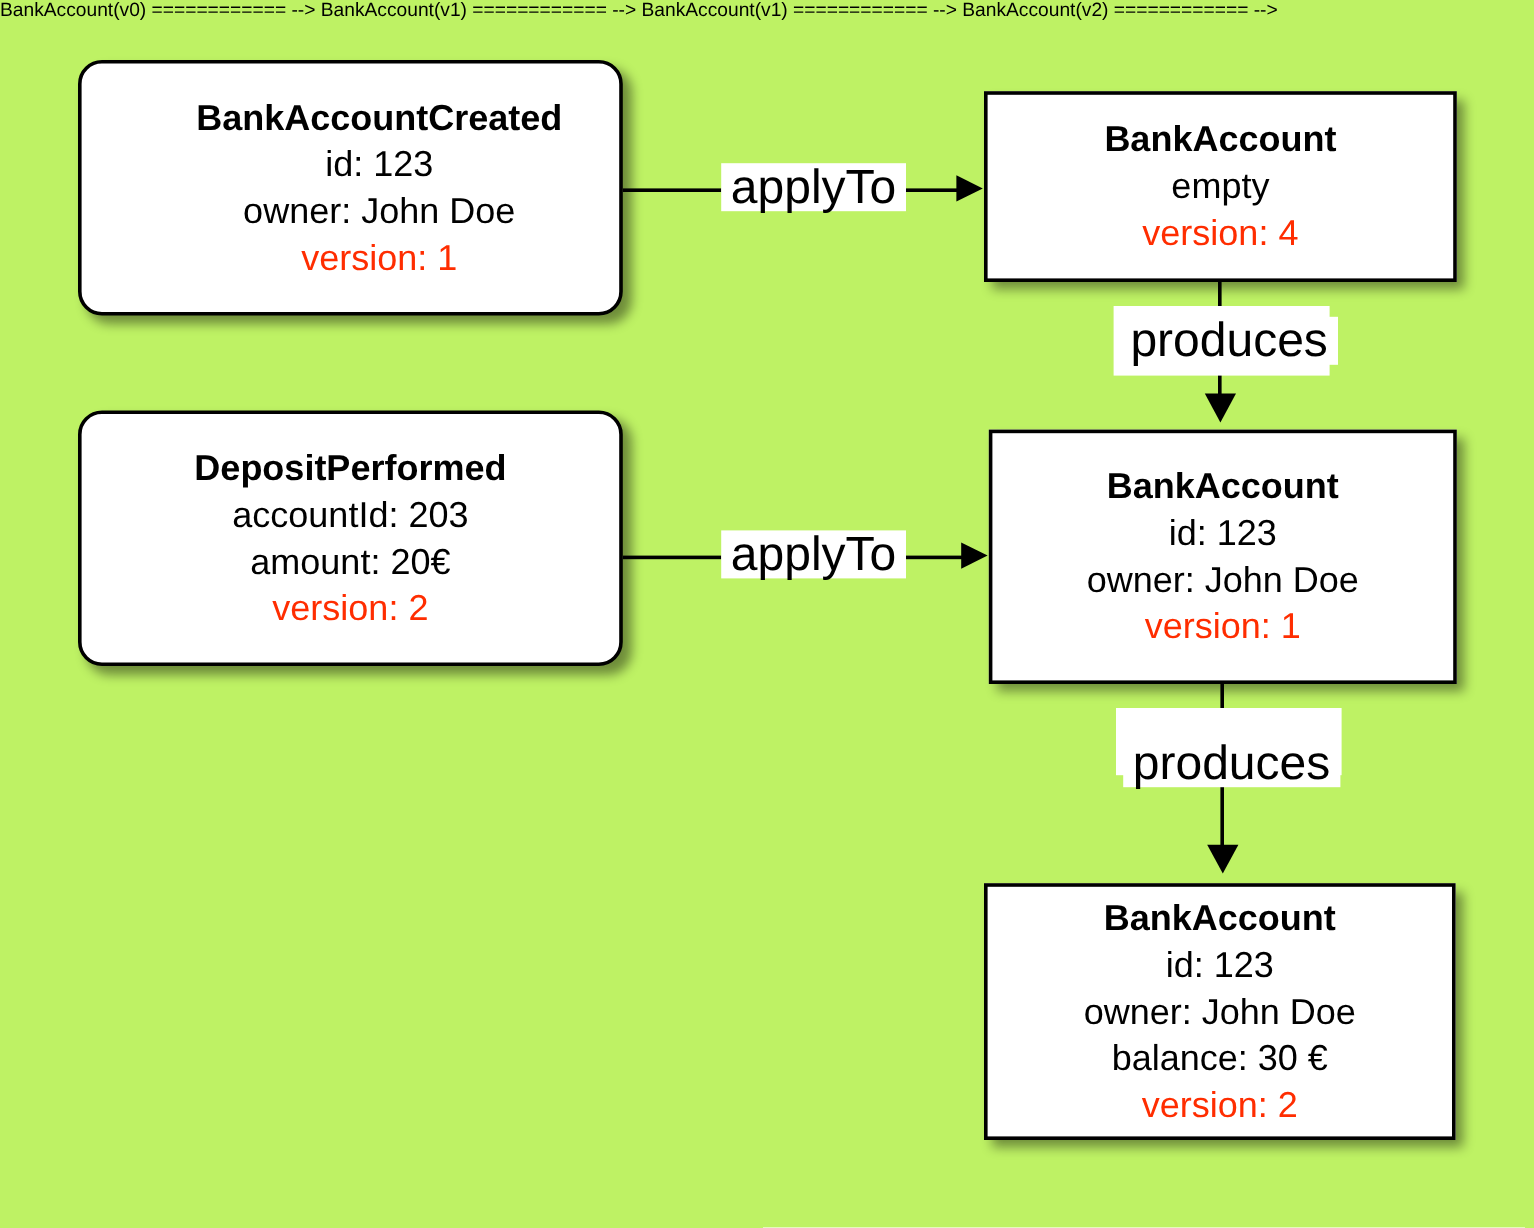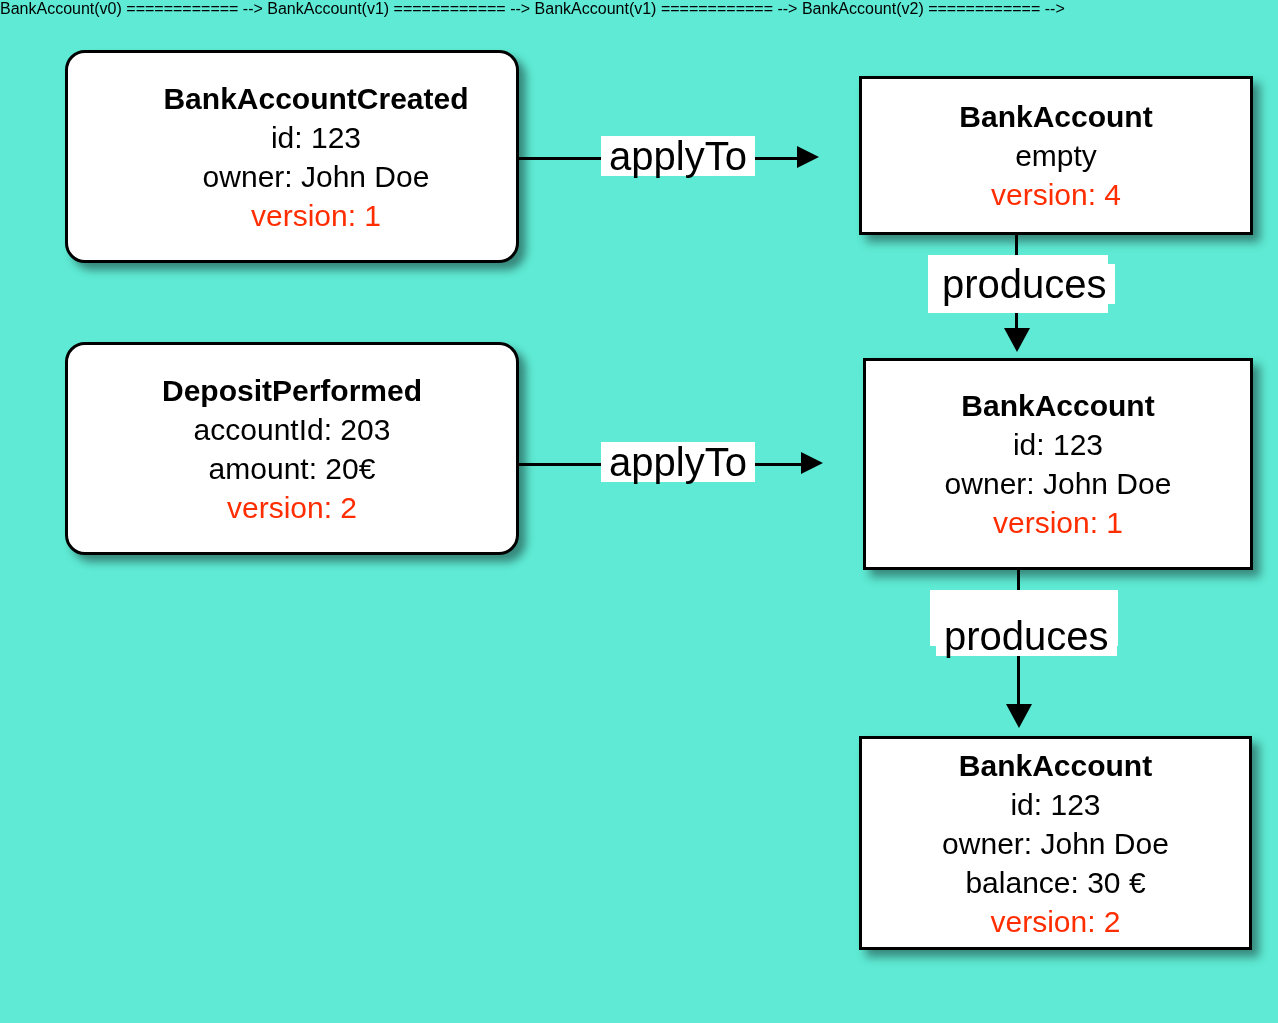--- a/index.html
+++ b/index.html
@@ -9,21 +9,21 @@
     background: #ffffff;
   }
   body {
     font-family: "Liberation Sans", sans-serif;
     color: #000000;
   }
   #canvas {
     position: relative;
     width: 1278px;
     height: 1023px;
-    background: #5eead4;
+    background: #bef264;
     overflow: hidden;
   }
 
   
   .node {
     position: absolute;
     background: #ffffff;
     border: 3px solid #000000;
     box-sizing: border-box;
     box-shadow: 7px 7px 9px rgba(0,0,0,0.42);
@@ -31,21 +31,20 @@
     flex-direction: column;
     align-items: center;
     justify-content: center;
     z-index: 3;
   }
   .node.event {
     border-radius: 20px;
   }
   .node.state {
     border-radius: 0;
-    margin-left: 39px;
   }
   .node .title {
     font-weight: bold;
     font-size: 30px;
     line-height: 39px;
     white-space: nowrap;
   }
   .node .line {
     font-size: 30px;
     line-height: 39px;

